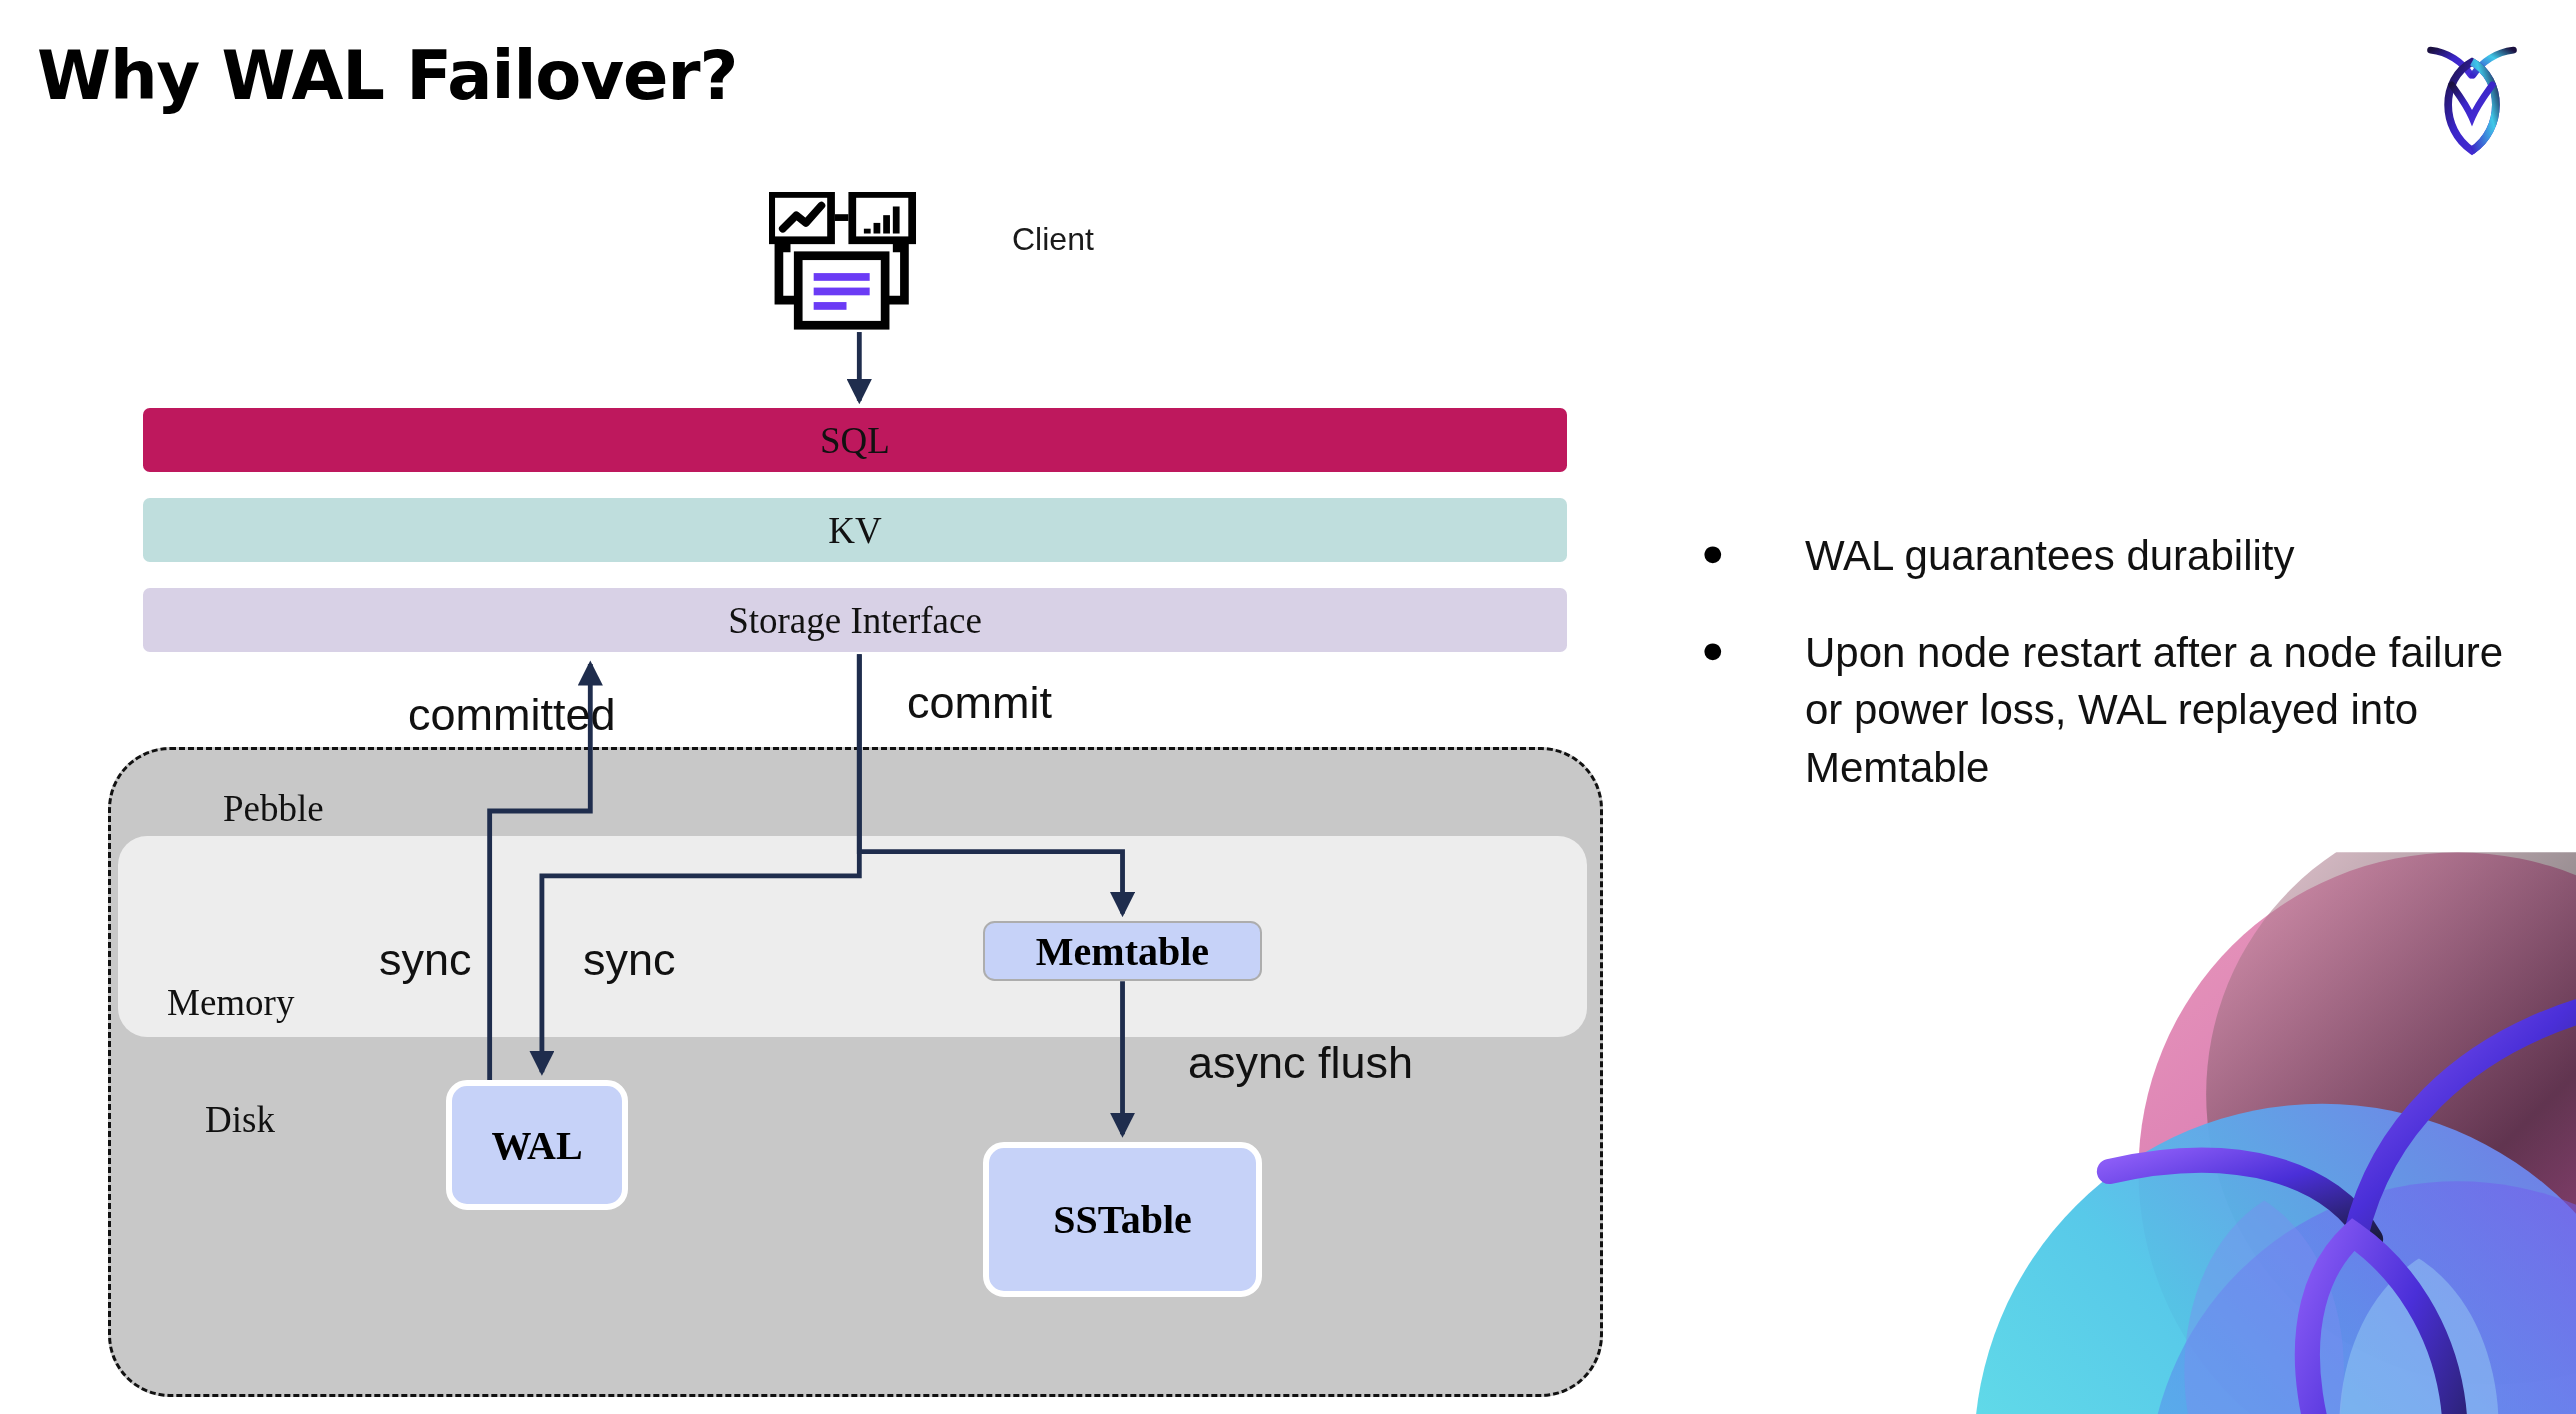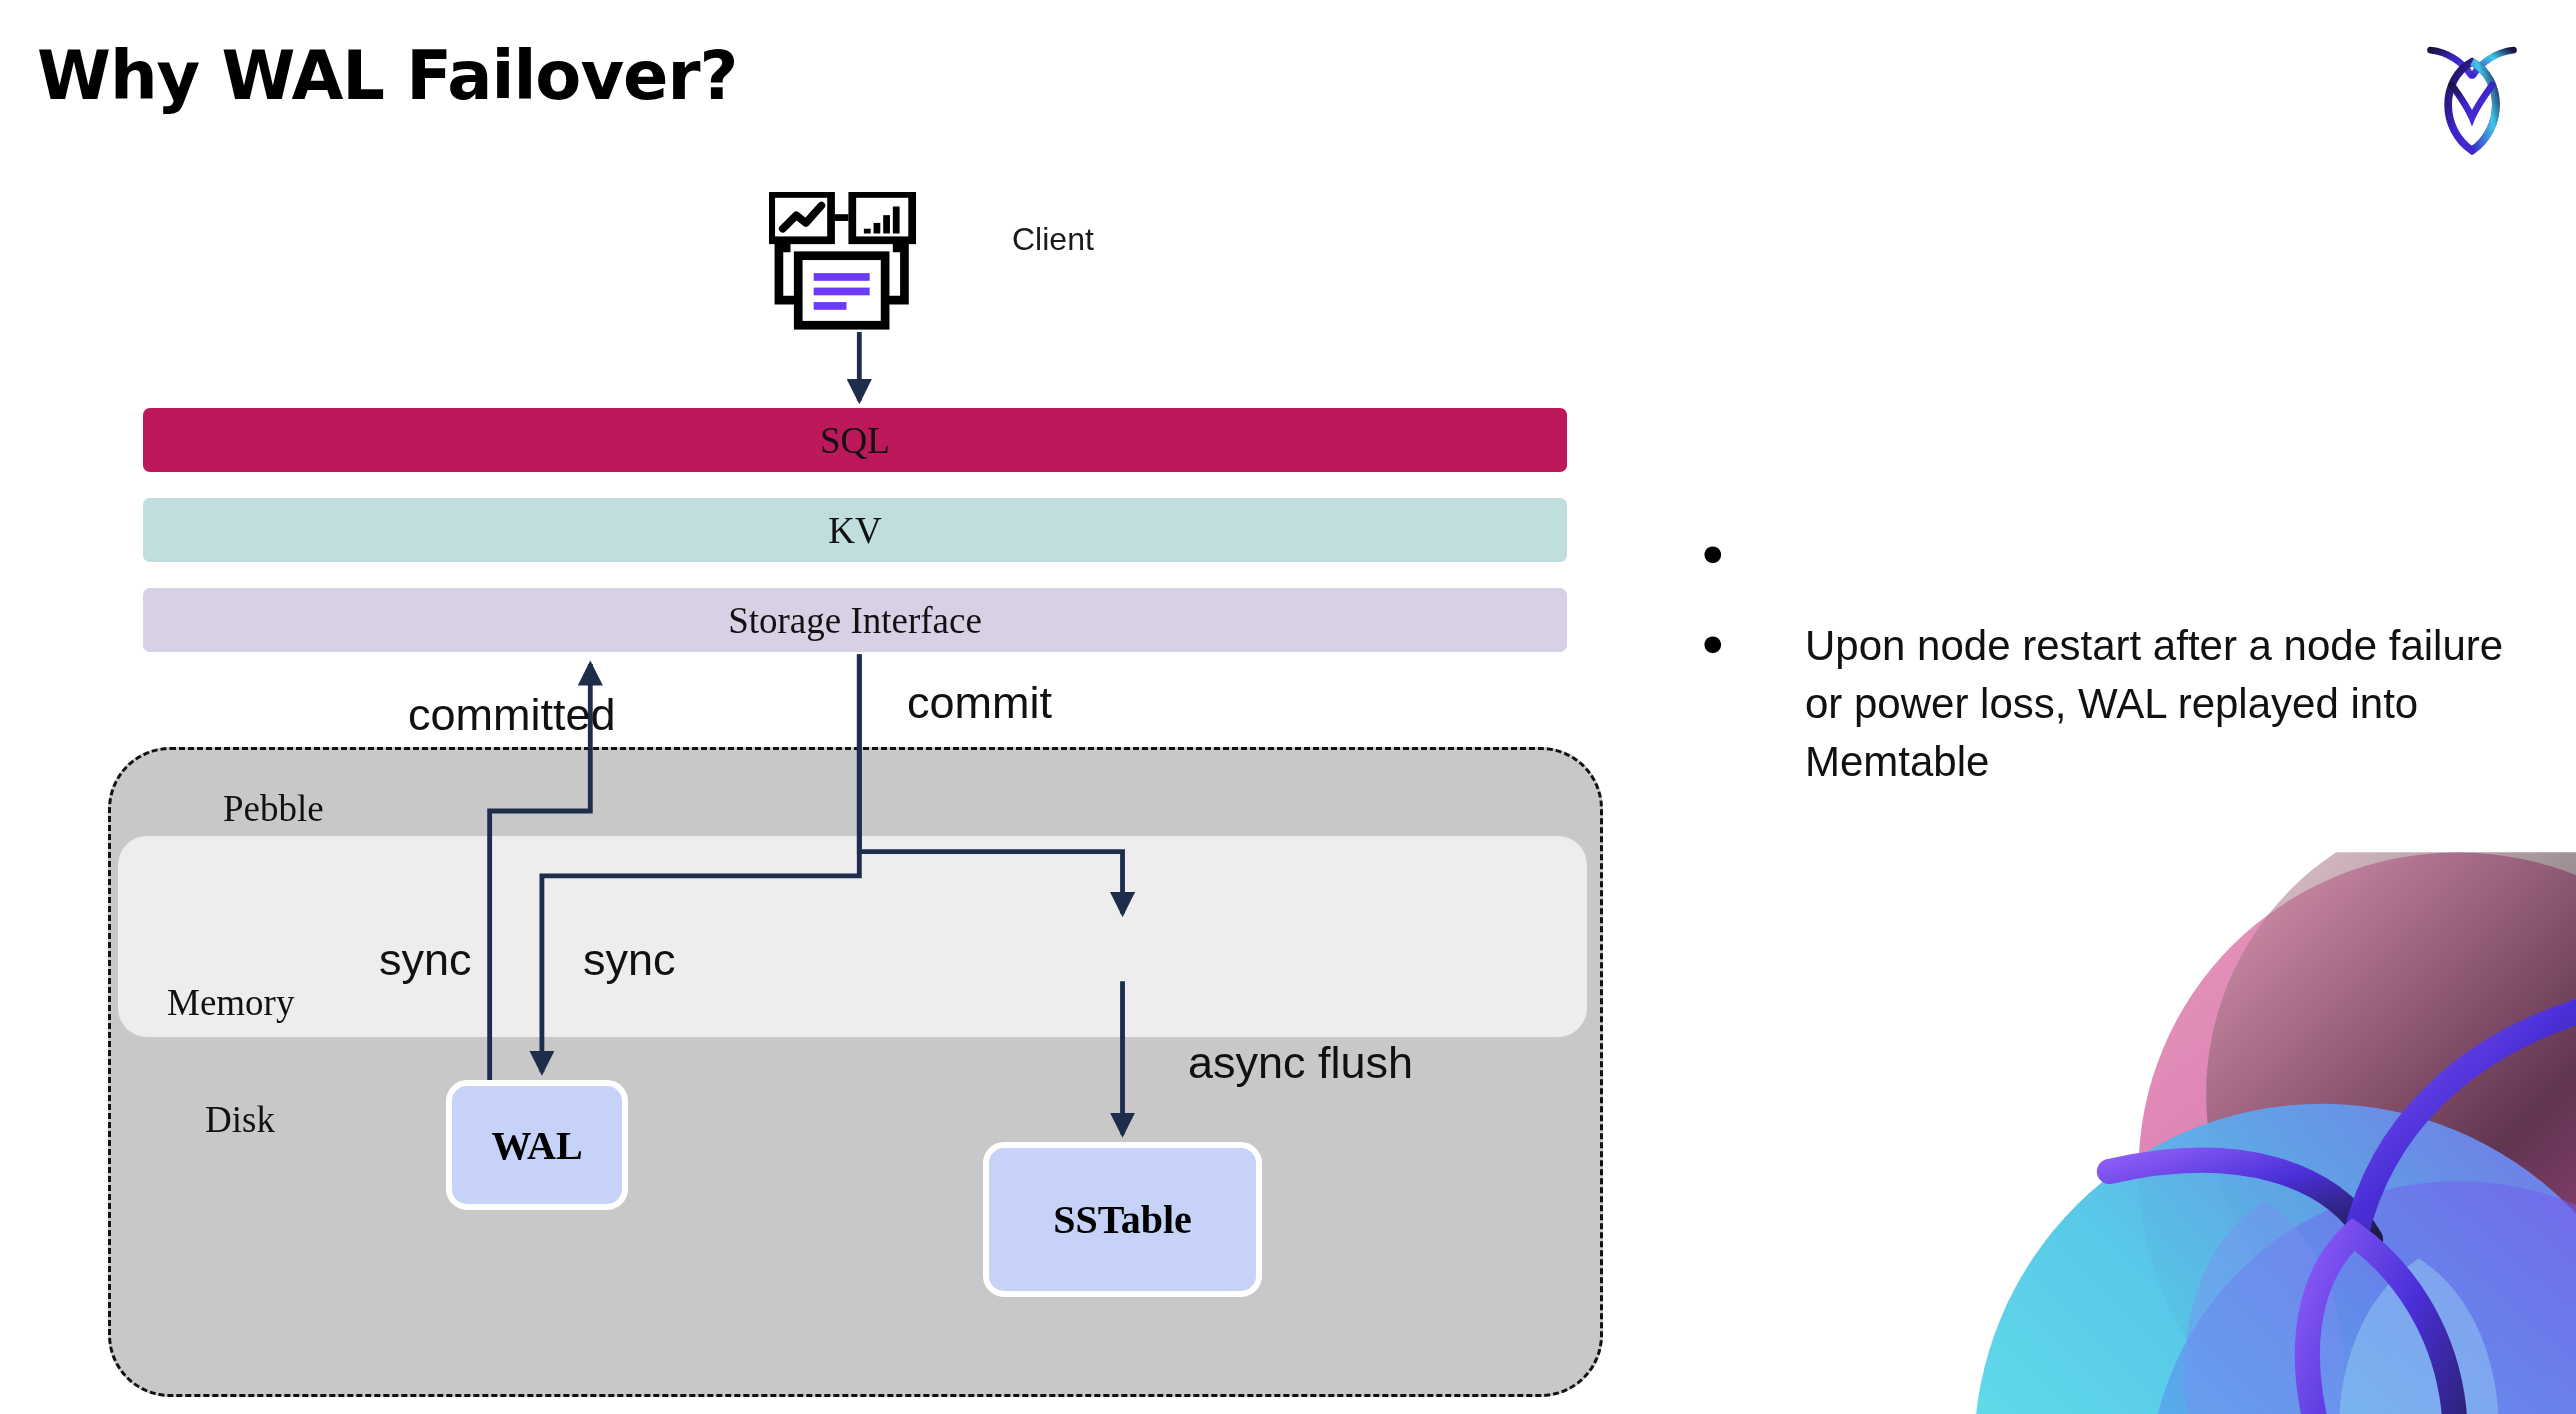--- a/index.html
+++ b/index.html
@@ -300,26 +300,28 @@
       <path d="M1160,1014 L1160,1172" marker-end="url(#ah)"></path>
     </g>
   </svg>
 
   <div class="edge-label lab-committed">committed</div>
   <div class="edge-label lab-commit">commit</div>
   <div class="edge-label lab-sync1">sync</div>
   <div class="edge-label lab-sync2">sync</div>
   <div class="edge-label lab-flush">async flush</div>
 
+  <div class="node-box node-memtable">Memtable</div>
   <div class="node-box node-wal">WAL</div>
   <div class="node-box node-sstable">SSTable</div>
 
   <div class="bullets">
     <div class="bullet-row">
       <span class="bullet-dot">●</span>
+      <span class="bullet-text">WAL guarantees durability</span>
     </div>
     <div class="bullet-row">
       <span class="bullet-dot">●</span>
       <span class="bullet-text">Upon node restart after a node failure or power loss, WAL replayed into Memtable</span>
     </div>
   </div>
 
   <div class="corner-mark">
     <svg viewBox="0 0 700 600" width="677" height="581" aria-hidden="true">
       <defs>

